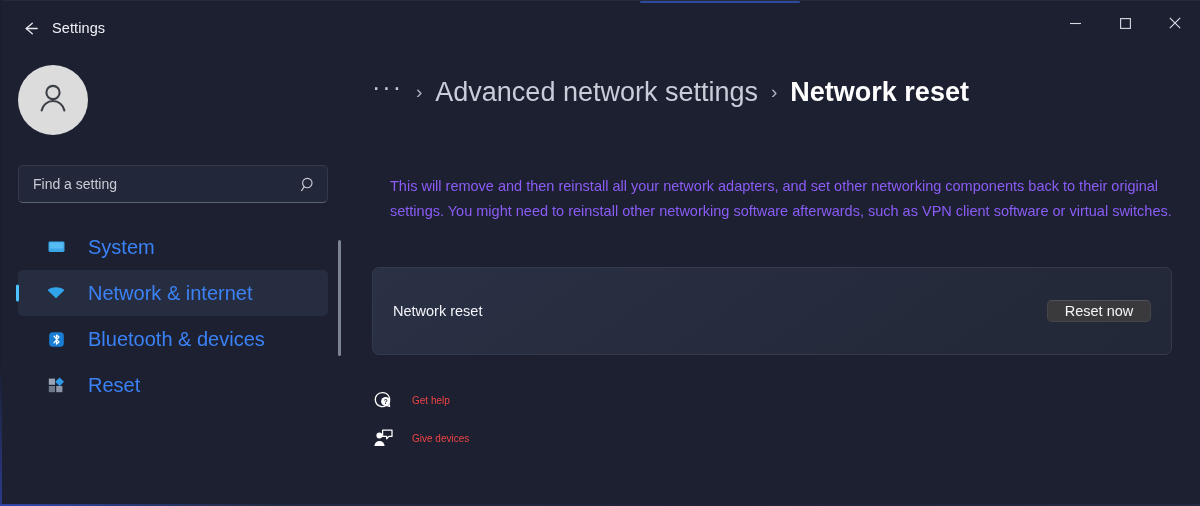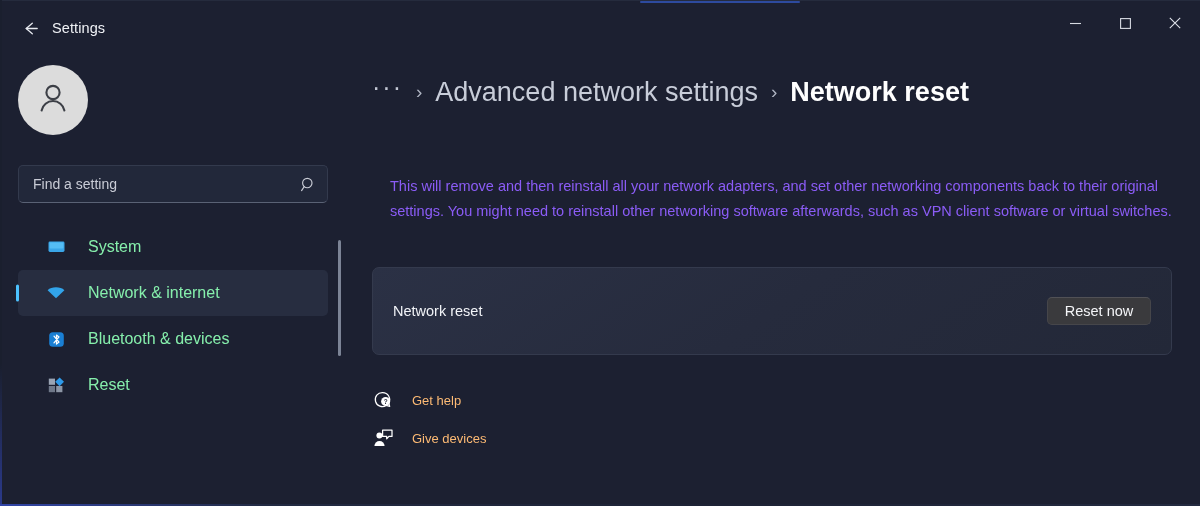--- a/index.html
+++ b/index.html
@@ -150,21 +150,21 @@
     background: #4cc2ff;
     display: none;
   }
   .nav-item.selected .pill { display: block; }
   .nav-icon {
     width: 20px; height: 20px;
     margin-right: 22px;
     display: flex; align-items: center; justify-content: center;
     flex: none;
   }
-  .nav-label { font-size: 16px; color: #86efac; }
+  .nav-label { font-size: 20px; color: #3b82f6; }
 
   #sidebar-scrollbar {
     position: absolute;
     left: 338px; top: 184px;
     width: 3px; height: 116px;
     background: #7c8496;
     border-radius: 2px;
     cursor: pointer;
   }
 
@@ -233,21 +233,21 @@
     align-items: center;
     padding: 0 20px;
   }
   #reset-card-label {
     font-size: 14.5px;
     color: #f2f4f8;
   }
   #reset-now-button {
     margin-left: auto;
     min-width: 104px;
-    height: 28px;
+    height: 22px;
     padding: 0 16px;
     background: #3a3a3d;
     border: 1px solid #46464a;
     border-top-color: #515156;
     border-radius: 5px;
     color: #f4f5f8;
     font-family: "Liberation Sans", sans-serif;
     font-size: 14.5px;
     cursor: pointer;
   }
@@ -262,22 +262,22 @@
     height: 38px;
     cursor: pointer;
   }
   .link-icon {
     width: 22px; height: 22px;
     margin-right: 18px;
     display: flex; align-items: center; justify-content: center;
     flex: none;
   }
   .link-text {
-    font-size: 13px;
-    color: #fdba74;
+    font-size: 10px;
+    color: #ef4444;
   }
 </style>
 </head>
 <body>
 
 <div id="window">
 
   <div id="edge-top"></div>
   <div id="top-accent"></div>
   <div id="edge-left"></div>

